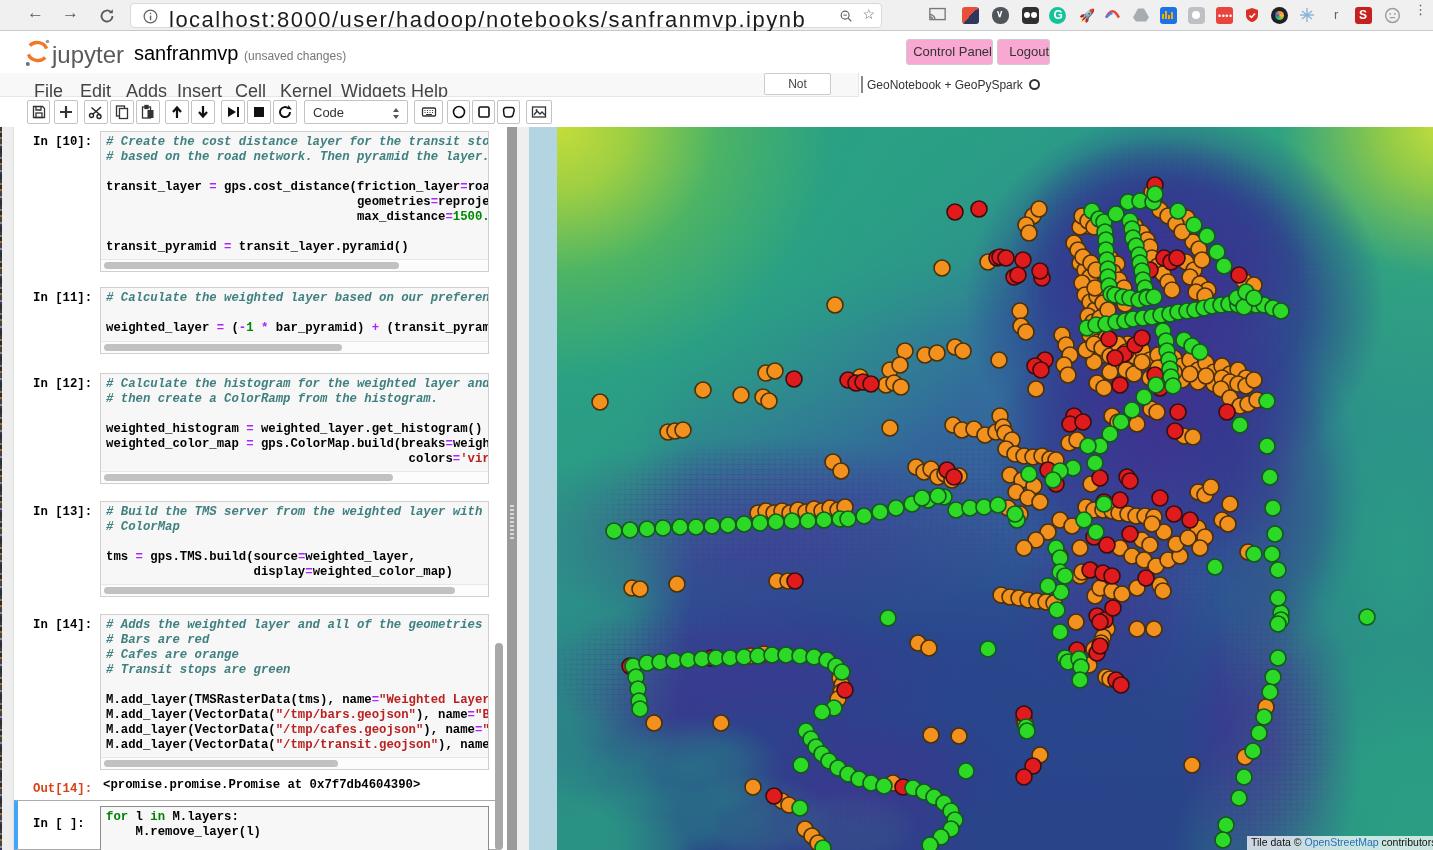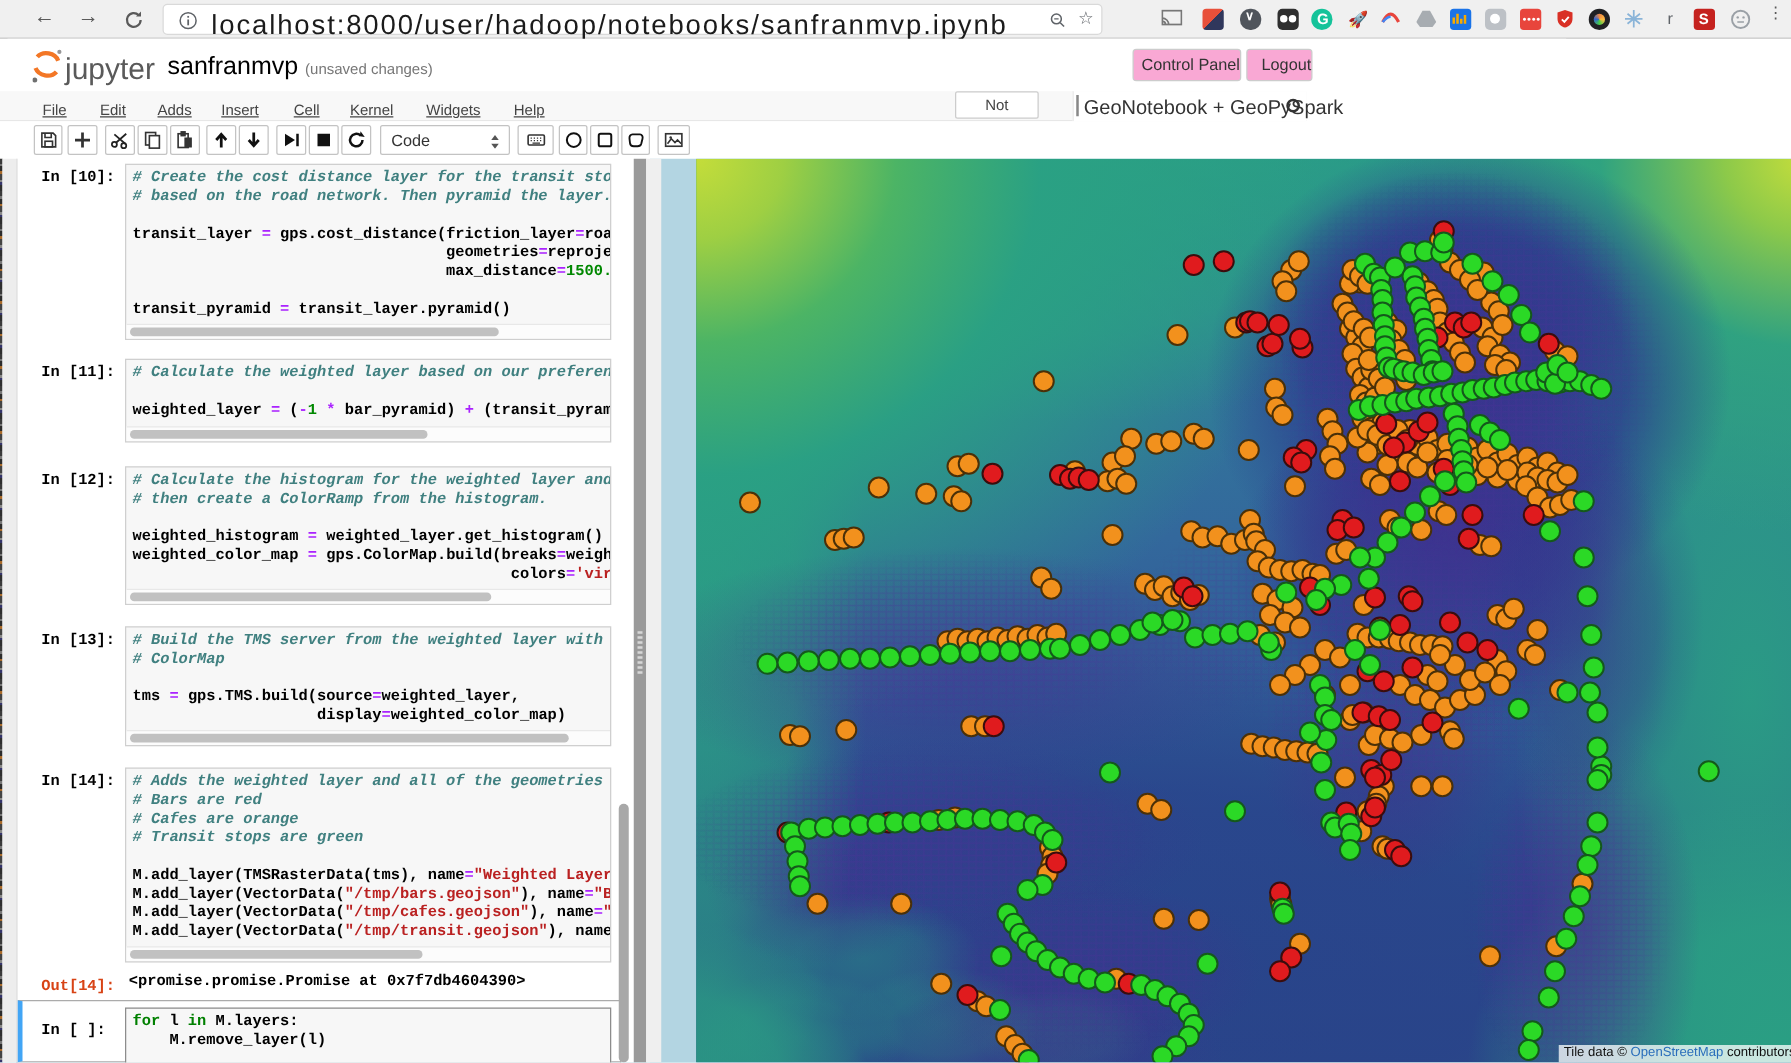--- a/index.html
+++ b/index.html
@@ -8,25 +8,25 @@
 #urlbar { position:absolute; left:130px; top:3px; width:752px; height:25px; background:#fff; border:1px solid #d9d9d9; border-radius:4px; }
 #urltext { position:absolute; left:38px; top:3px; font-size:22px; color:#1b1b1b; letter-spacing:1.5px; white-space:nowrap; }
 .ext { position:absolute; top:7px; width:17px; height:17px; font-size:11px; }
 
 #jheader { position:absolute; left:6px; top:31px; width:1247px; height:42px; background:#fff; }
 #title { position:absolute; left:128px; top:11px; font-size:20px; color:#000; }
 #unsaved { font-size:12px; color:#777; }
 .hbtn { position:absolute; top:8px; height:26px; border:1px solid #ccc; border-radius:3px; background:#f9a8d4; font-size:13px; color:#333; text-align:right; line-height:24px; }
 
 #menubar { position:absolute; left:0; top:73px; width:1045px; height:24px; background:#f8f8f8; border-bottom:1px solid #e7e7e7; }
-.mitem { position:absolute; top:8px; font-size:12px; color:#444;text-decoration:underline; }
+.mitem { position:absolute; top:8px; font-size:18px; color:#444; }
 #nottrusted { position:absolute; left:764px; top:0px; width:67px; height:22px; border:1px solid #ccc; border-radius:2px; background:#fff; font-size:12px; color:#444; text-align:center; line-height:20px; }
 #kernelbox { position:absolute; left:858px; top:0; width:187px; height:24px; background:#fff; border-left:1px solid #e7e7e7; }
 #kernelbox .bar { position:absolute; left:2px; top:3px; width:2px; height:17px; background:#888; }
-#kernelbox .name { position:absolute; left:8px; top:5px; font-size:16px; color:#333; white-space:nowrap; }
+#kernelbox .name { position:absolute; left:8px; top:5px; font-size:12px; color:#333; white-space:nowrap; }
 #kernelbox .ind { position:absolute; left:170px; top:6px; width:11px; height:11px; border:2px solid #333; border-radius:50%; }
 
 #toolbar { position:absolute; left:0; top:97px; width:1433px; height:30px; background:#fff; }
 .tbtn { position:absolute; top:3px; height:24px; border:1px solid #c3c3c3; border-radius:2px; background:#fff; text-align:center; padding-top:3px; }
 .tbtn svg { vertical-align:top; }
 #toolbar .tsel { position:absolute; left:304px; top:3px; width:104px; height:24px; border:1px solid #c3c3c3; border-radius:2px; background:#fff; font-size:13px; color:#333; padding:4px 0 0 8px; }
 
 #nb { position:absolute; left:0; top:127px; width:507px; height:723px; background:#fff; }
 #rail1 { position:absolute; left:0; top:127px; width:2px; height:723px; background:repeating-linear-gradient(180deg,#3a3a3a 0 4px,#777 4px 6px,#2c2c2c 6px 10px,#a86a2a 10px 12px,#444 12px 17px,#888 17px 19px,#35356a 19px 21px,#2e2e2e 21px 26px); }
 #rail2 { position:absolute; left:2px; top:127px; width:12px; height:723px; background:#ededed; border-right:1px solid #e0e0e0; }

